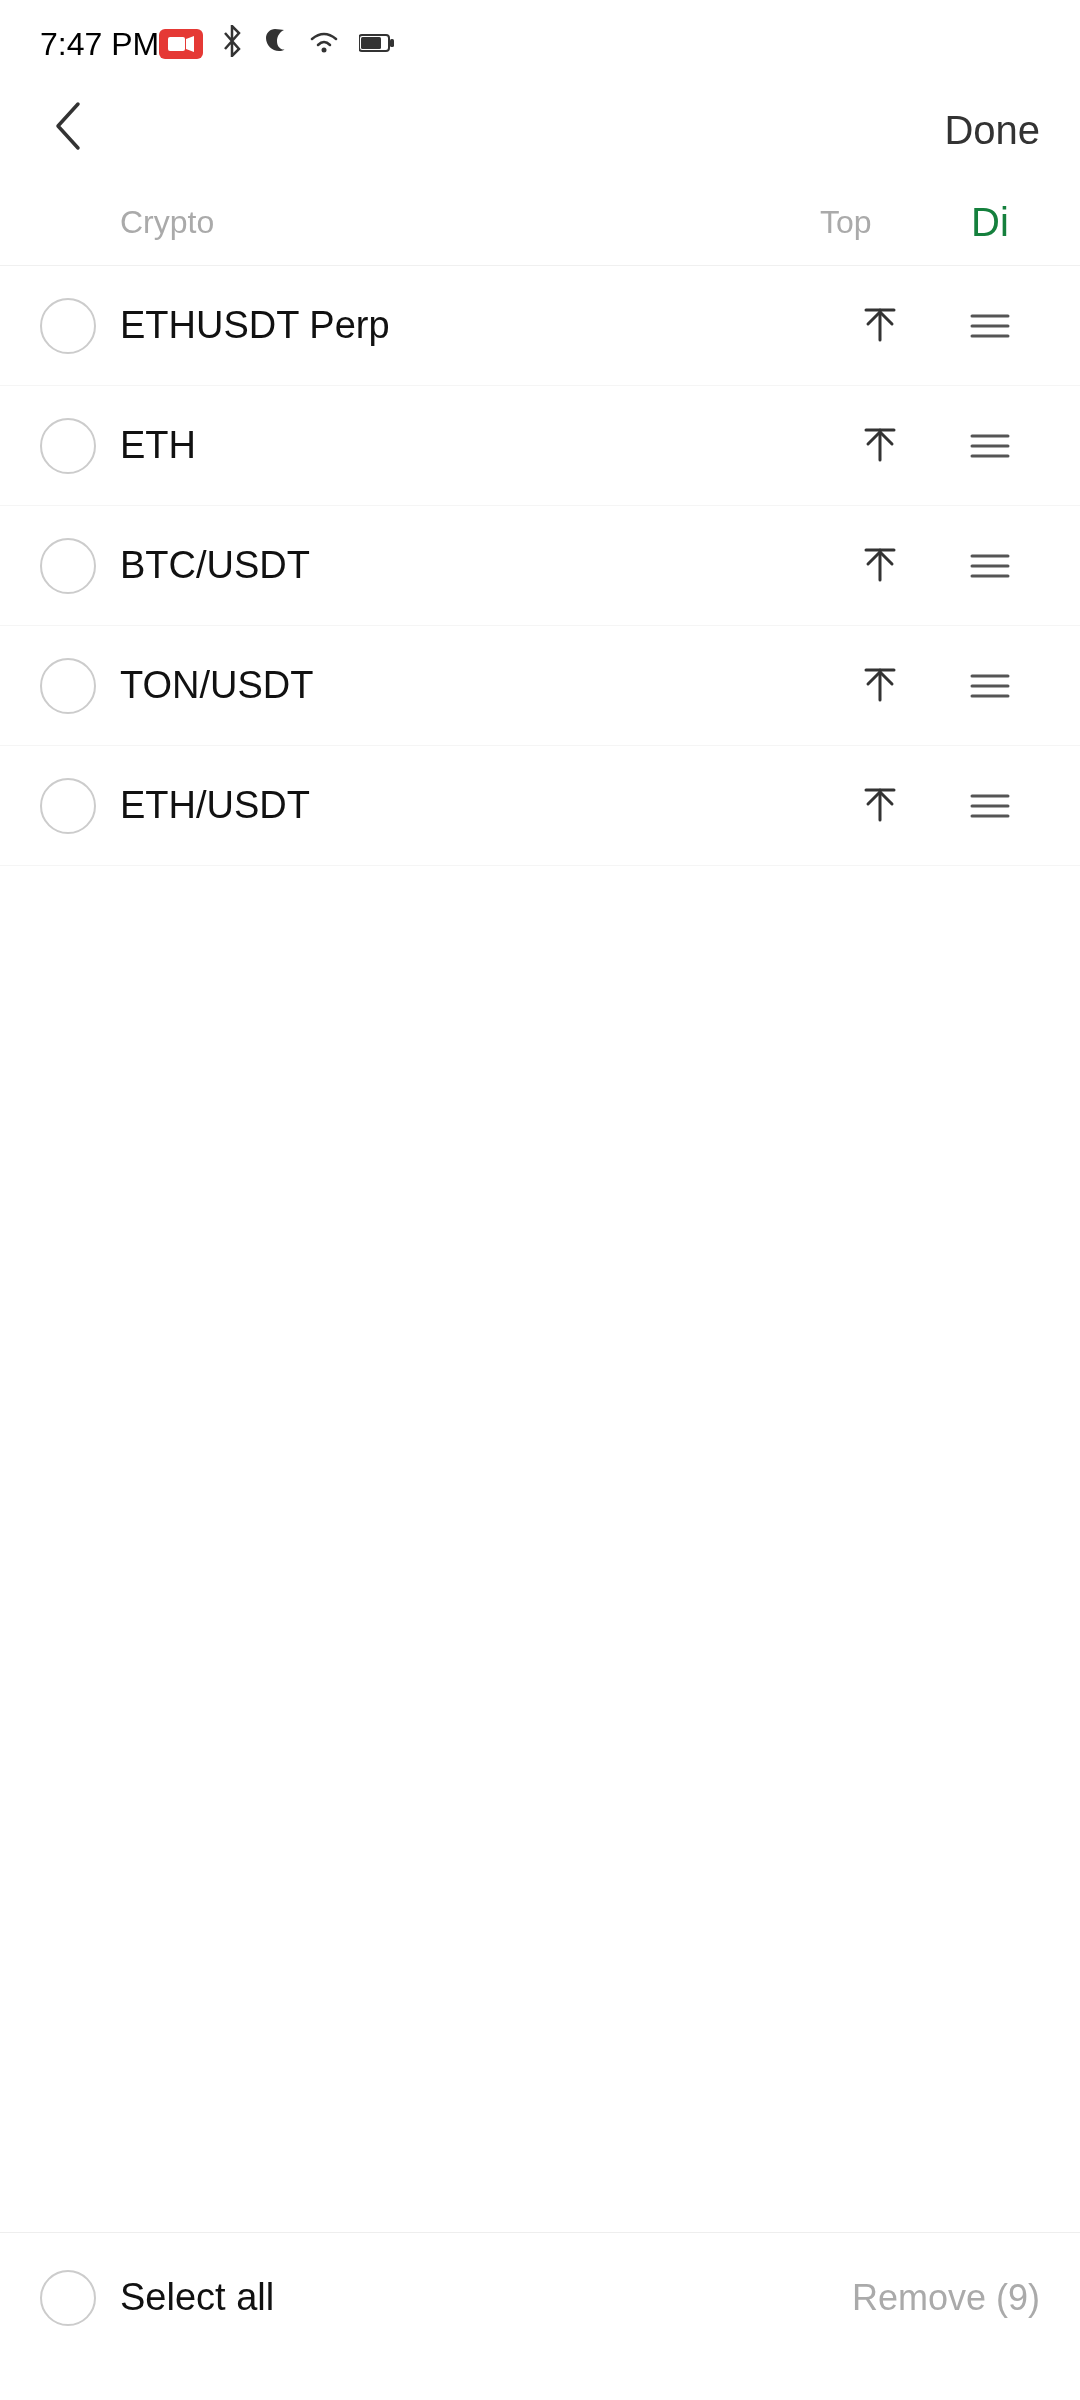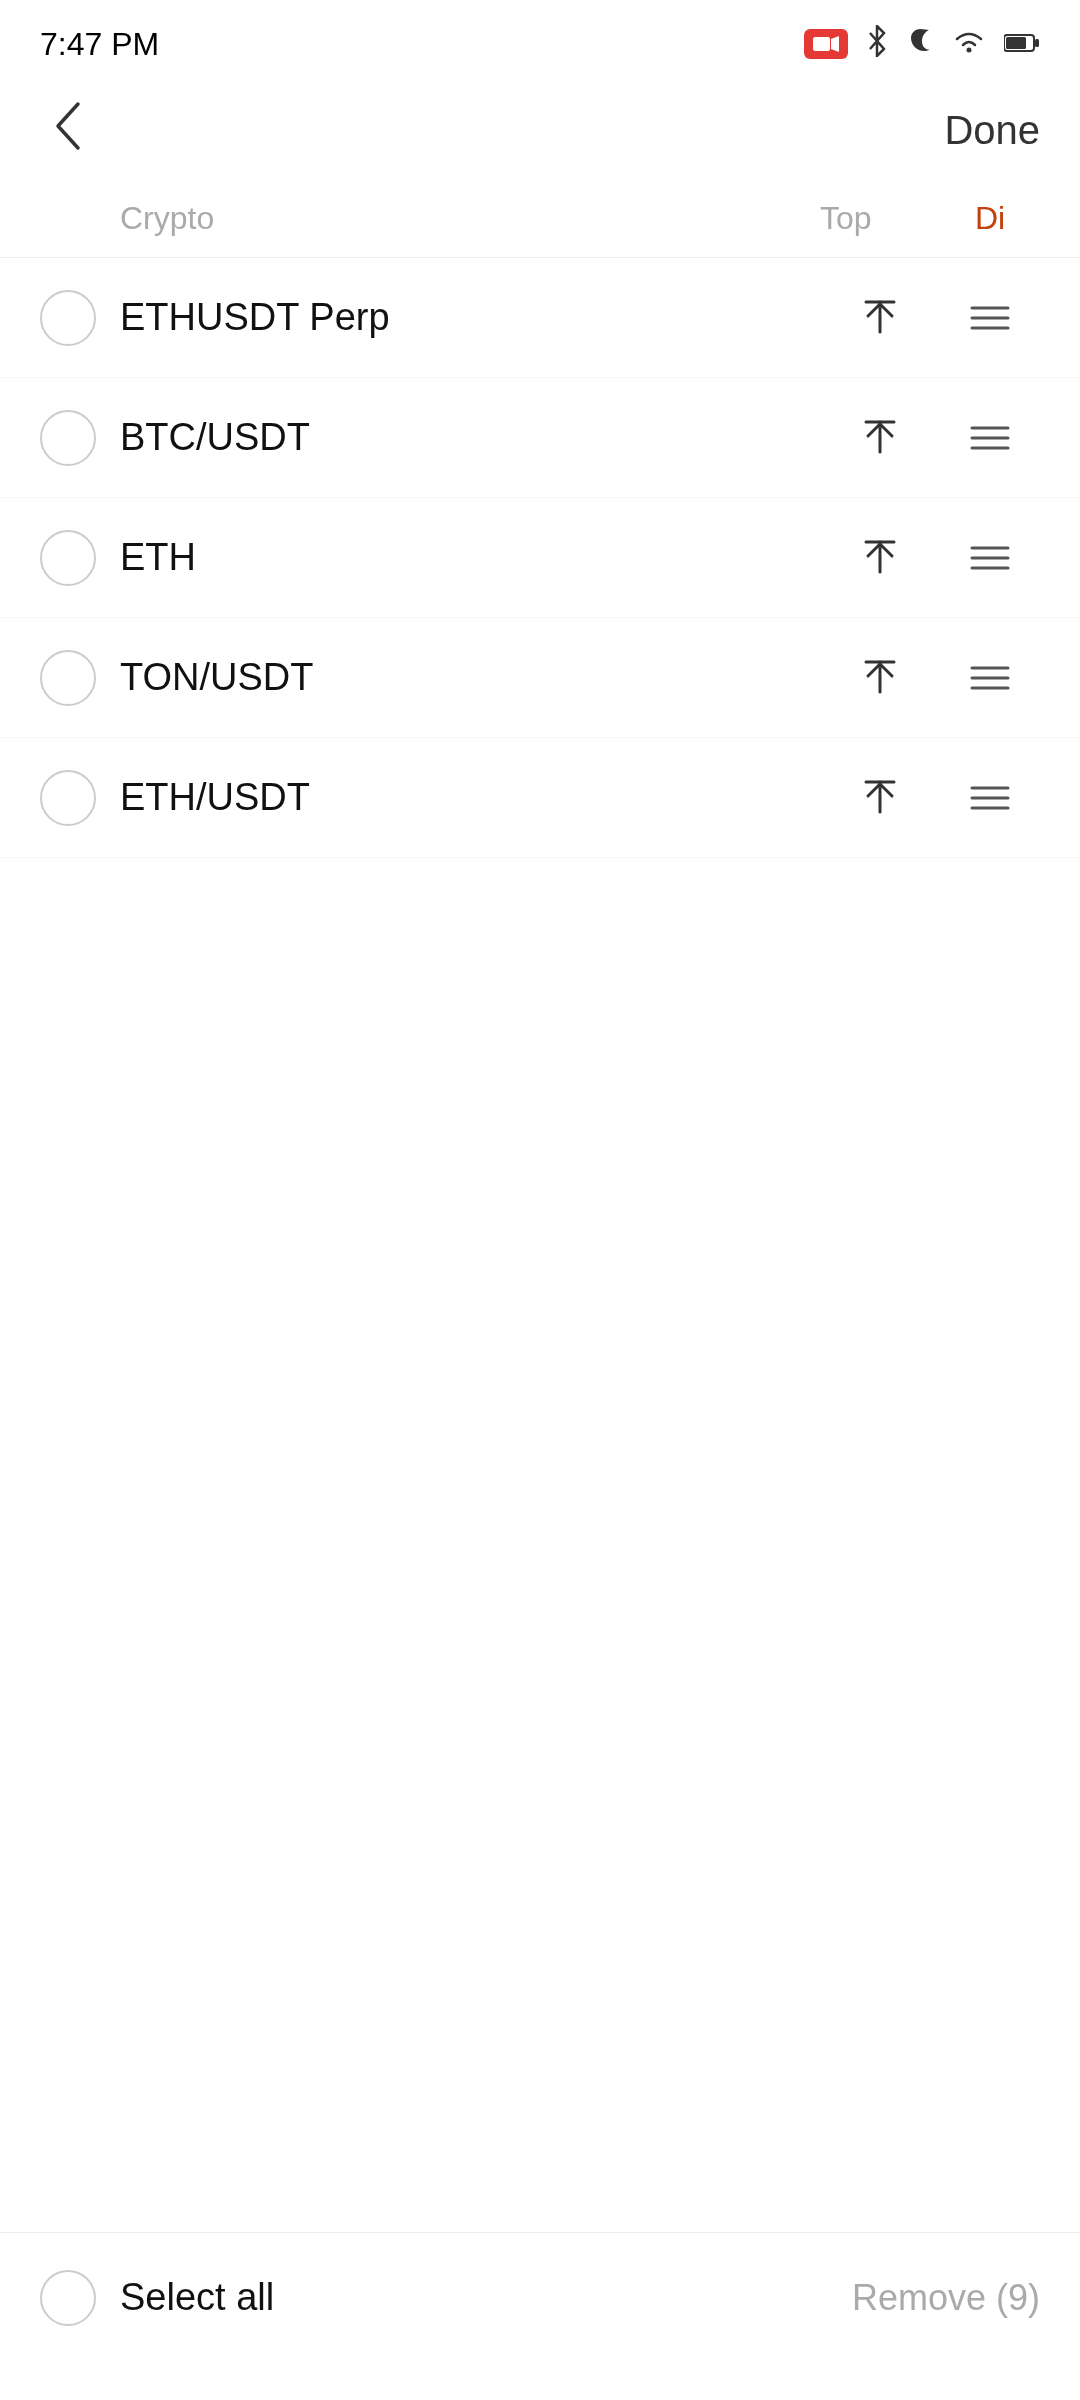--- a/index.html
+++ b/index.html
@@ -14,21 +14,20 @@
       height: 2400px;
       background: #ffffff;
       font-family: -apple-system, BlinkMacSystemFont, 'Segoe UI', sans-serif;
       position: relative;
       overflow: hidden;
     }
 
     
     .status-bar {
       display: flex;
-      justify-content: space-between;
       align-items: center;
       padding: 18px 40px 10px 40px;
       height: 80px;
     }
 
     .status-time {
       font-size: 32px;
       font-weight: 500;
       color: #000;
     }
@@ -106,22 +105,22 @@
 
     .col-top {
       width: 120px;
       font-size: 32px;
       color: #aaa;
       text-align: left;
     }
 
     .col-drag {
       width: 100px;
-      font-size: 32px;
-      color: #c2410c;
+      font-size: 40px;
+      color: #15803d;
       text-align: center;
     }
 
     
     .list-item {
       display: flex;
       align-items: center;
       padding: 28px 40px;
       border-bottom: 1px solid #f5f5f5;
       min-height: 120px;
@@ -287,40 +286,40 @@
       <svg viewBox="0 0 44 36" width="44" height="36" fill="none">
         <line x1="4" y1="8" x2="40" y2="8" stroke="#555" stroke-width="3" stroke-linecap="round"></line>
         <line x1="4" y1="18" x2="40" y2="18" stroke="#555" stroke-width="3" stroke-linecap="round"></line>
         <line x1="4" y1="28" x2="40" y2="28" stroke="#555" stroke-width="3" stroke-linecap="round"></line>
       </svg>
     </div>
   </div>
 
   <div class="list-item">
     <div class="item-radio"></div>
+    <span class="item-name">ETH</span>
+    <div class="item-top-btn">
+      <svg class="arrow-top-svg" viewBox="0 0 44 44" fill="none">
+        <line x1="22" y1="6" x2="22" y2="36" stroke="#333" stroke-width="3" stroke-linecap="round"></line>
+        <line x1="8" y1="6" x2="36" y2="6" stroke="#333" stroke-width="3" stroke-linecap="round"></line>
+        <polyline points="10,20 22,8 34,20" stroke="#333" stroke-width="3" fill="none" stroke-linecap="round" stroke-linejoin="round"></polyline>
+      </svg>
+    </div>
+    <div class="item-drag-btn">
+      <svg viewBox="0 0 44 36" width="44" height="36" fill="none">
+        <line x1="4" y1="8" x2="40" y2="8" stroke="#555" stroke-width="3" stroke-linecap="round"></line>
+        <line x1="4" y1="18" x2="40" y2="18" stroke="#555" stroke-width="3" stroke-linecap="round"></line>
+        <line x1="4" y1="28" x2="40" y2="28" stroke="#555" stroke-width="3" stroke-linecap="round"></line>
+      </svg>
+    </div>
+  </div>
+
+  <div class="list-item">
+    <div class="item-radio"></div>
     <span class="item-name">BTC/USDT</span>
-    <div class="item-top-btn">
-      <svg class="arrow-top-svg" viewBox="0 0 44 44" fill="none">
-        <line x1="22" y1="6" x2="22" y2="36" stroke="#333" stroke-width="3" stroke-linecap="round"></line>
-        <line x1="8" y1="6" x2="36" y2="6" stroke="#333" stroke-width="3" stroke-linecap="round"></line>
-        <polyline points="10,20 22,8 34,20" stroke="#333" stroke-width="3" fill="none" stroke-linecap="round" stroke-linejoin="round"></polyline>
-      </svg>
-    </div>
-    <div class="item-drag-btn">
-      <svg viewBox="0 0 44 36" width="44" height="36" fill="none">
-        <line x1="4" y1="8" x2="40" y2="8" stroke="#555" stroke-width="3" stroke-linecap="round"></line>
-        <line x1="4" y1="18" x2="40" y2="18" stroke="#555" stroke-width="3" stroke-linecap="round"></line>
-        <line x1="4" y1="28" x2="40" y2="28" stroke="#555" stroke-width="3" stroke-linecap="round"></line>
-      </svg>
-    </div>
-  </div>
-
-  <div class="list-item">
-    <div class="item-radio"></div>
-    <span class="item-name">ETH</span>
     <div class="item-top-btn">
       <svg class="arrow-top-svg" viewBox="0 0 44 44" fill="none">
         <line x1="22" y1="6" x2="22" y2="36" stroke="#333" stroke-width="3" stroke-linecap="round"></line>
         <line x1="8" y1="6" x2="36" y2="6" stroke="#333" stroke-width="3" stroke-linecap="round"></line>
         <polyline points="10,20 22,8 34,20" stroke="#333" stroke-width="3" fill="none" stroke-linecap="round" stroke-linejoin="round"></polyline>
       </svg>
     </div>
     <div class="item-drag-btn">
       <svg viewBox="0 0 44 36" width="44" height="36" fill="none">
         <line x1="4" y1="8" x2="40" y2="8" stroke="#555" stroke-width="3" stroke-linecap="round"></line>

